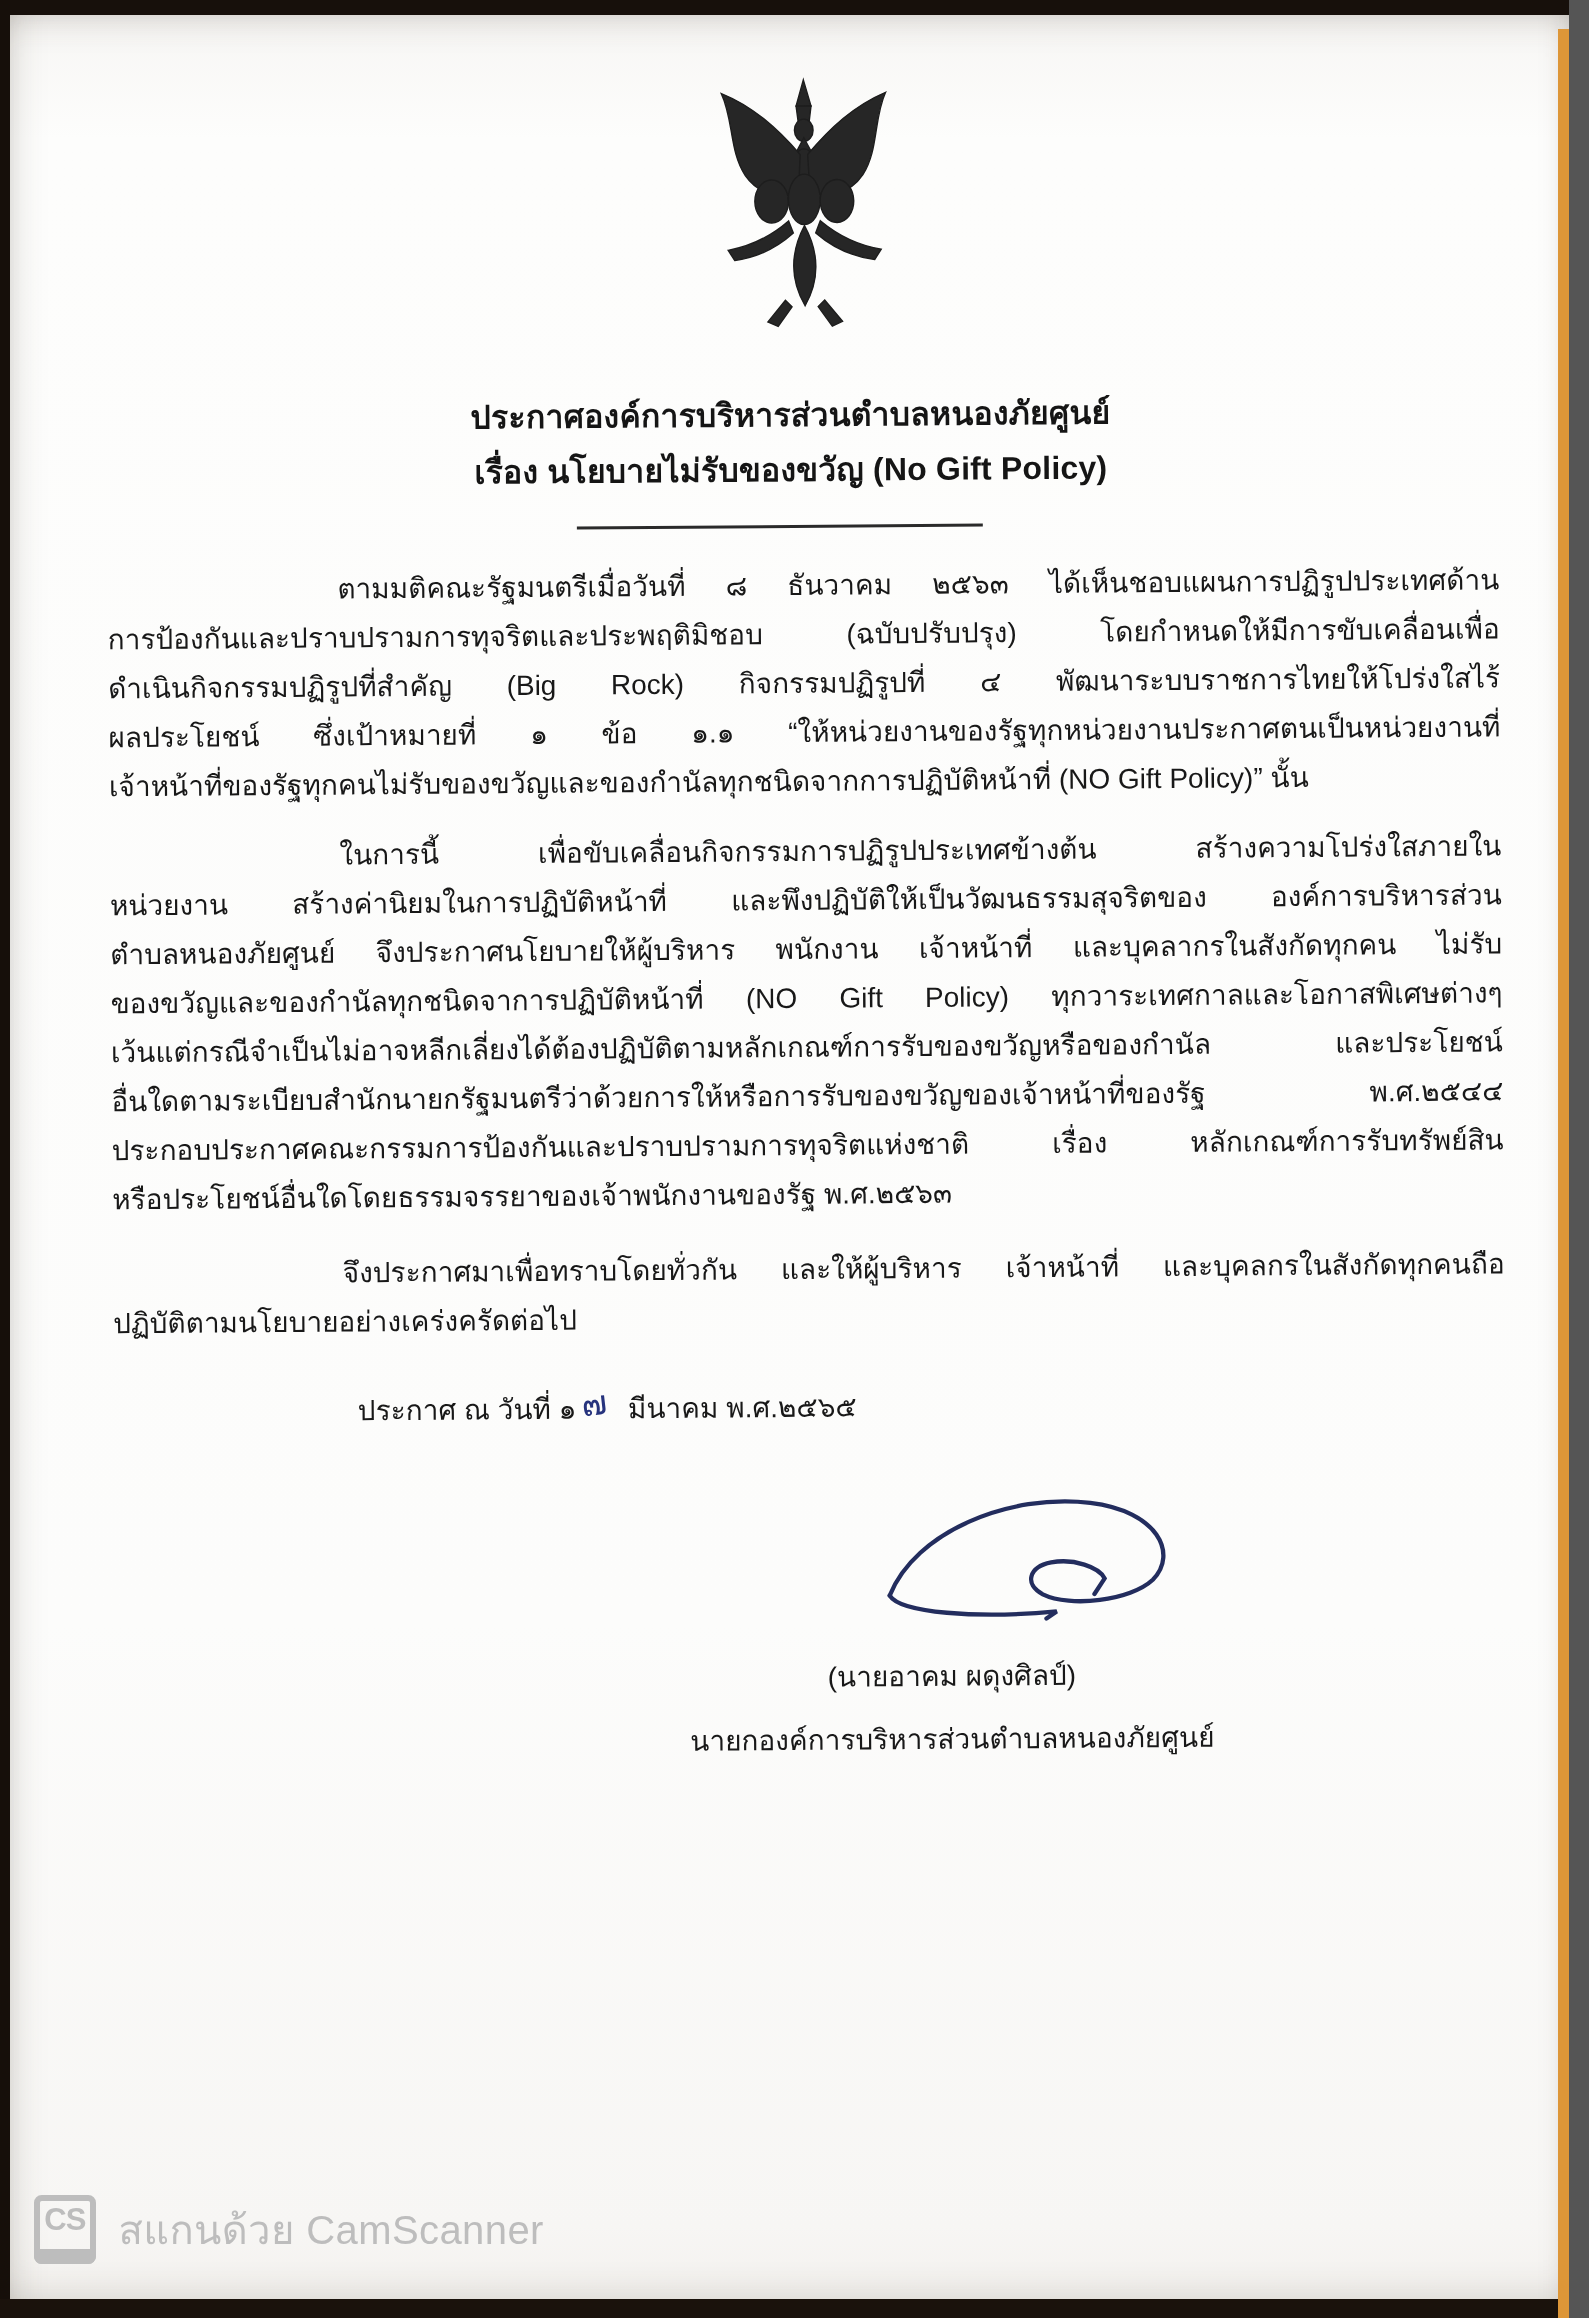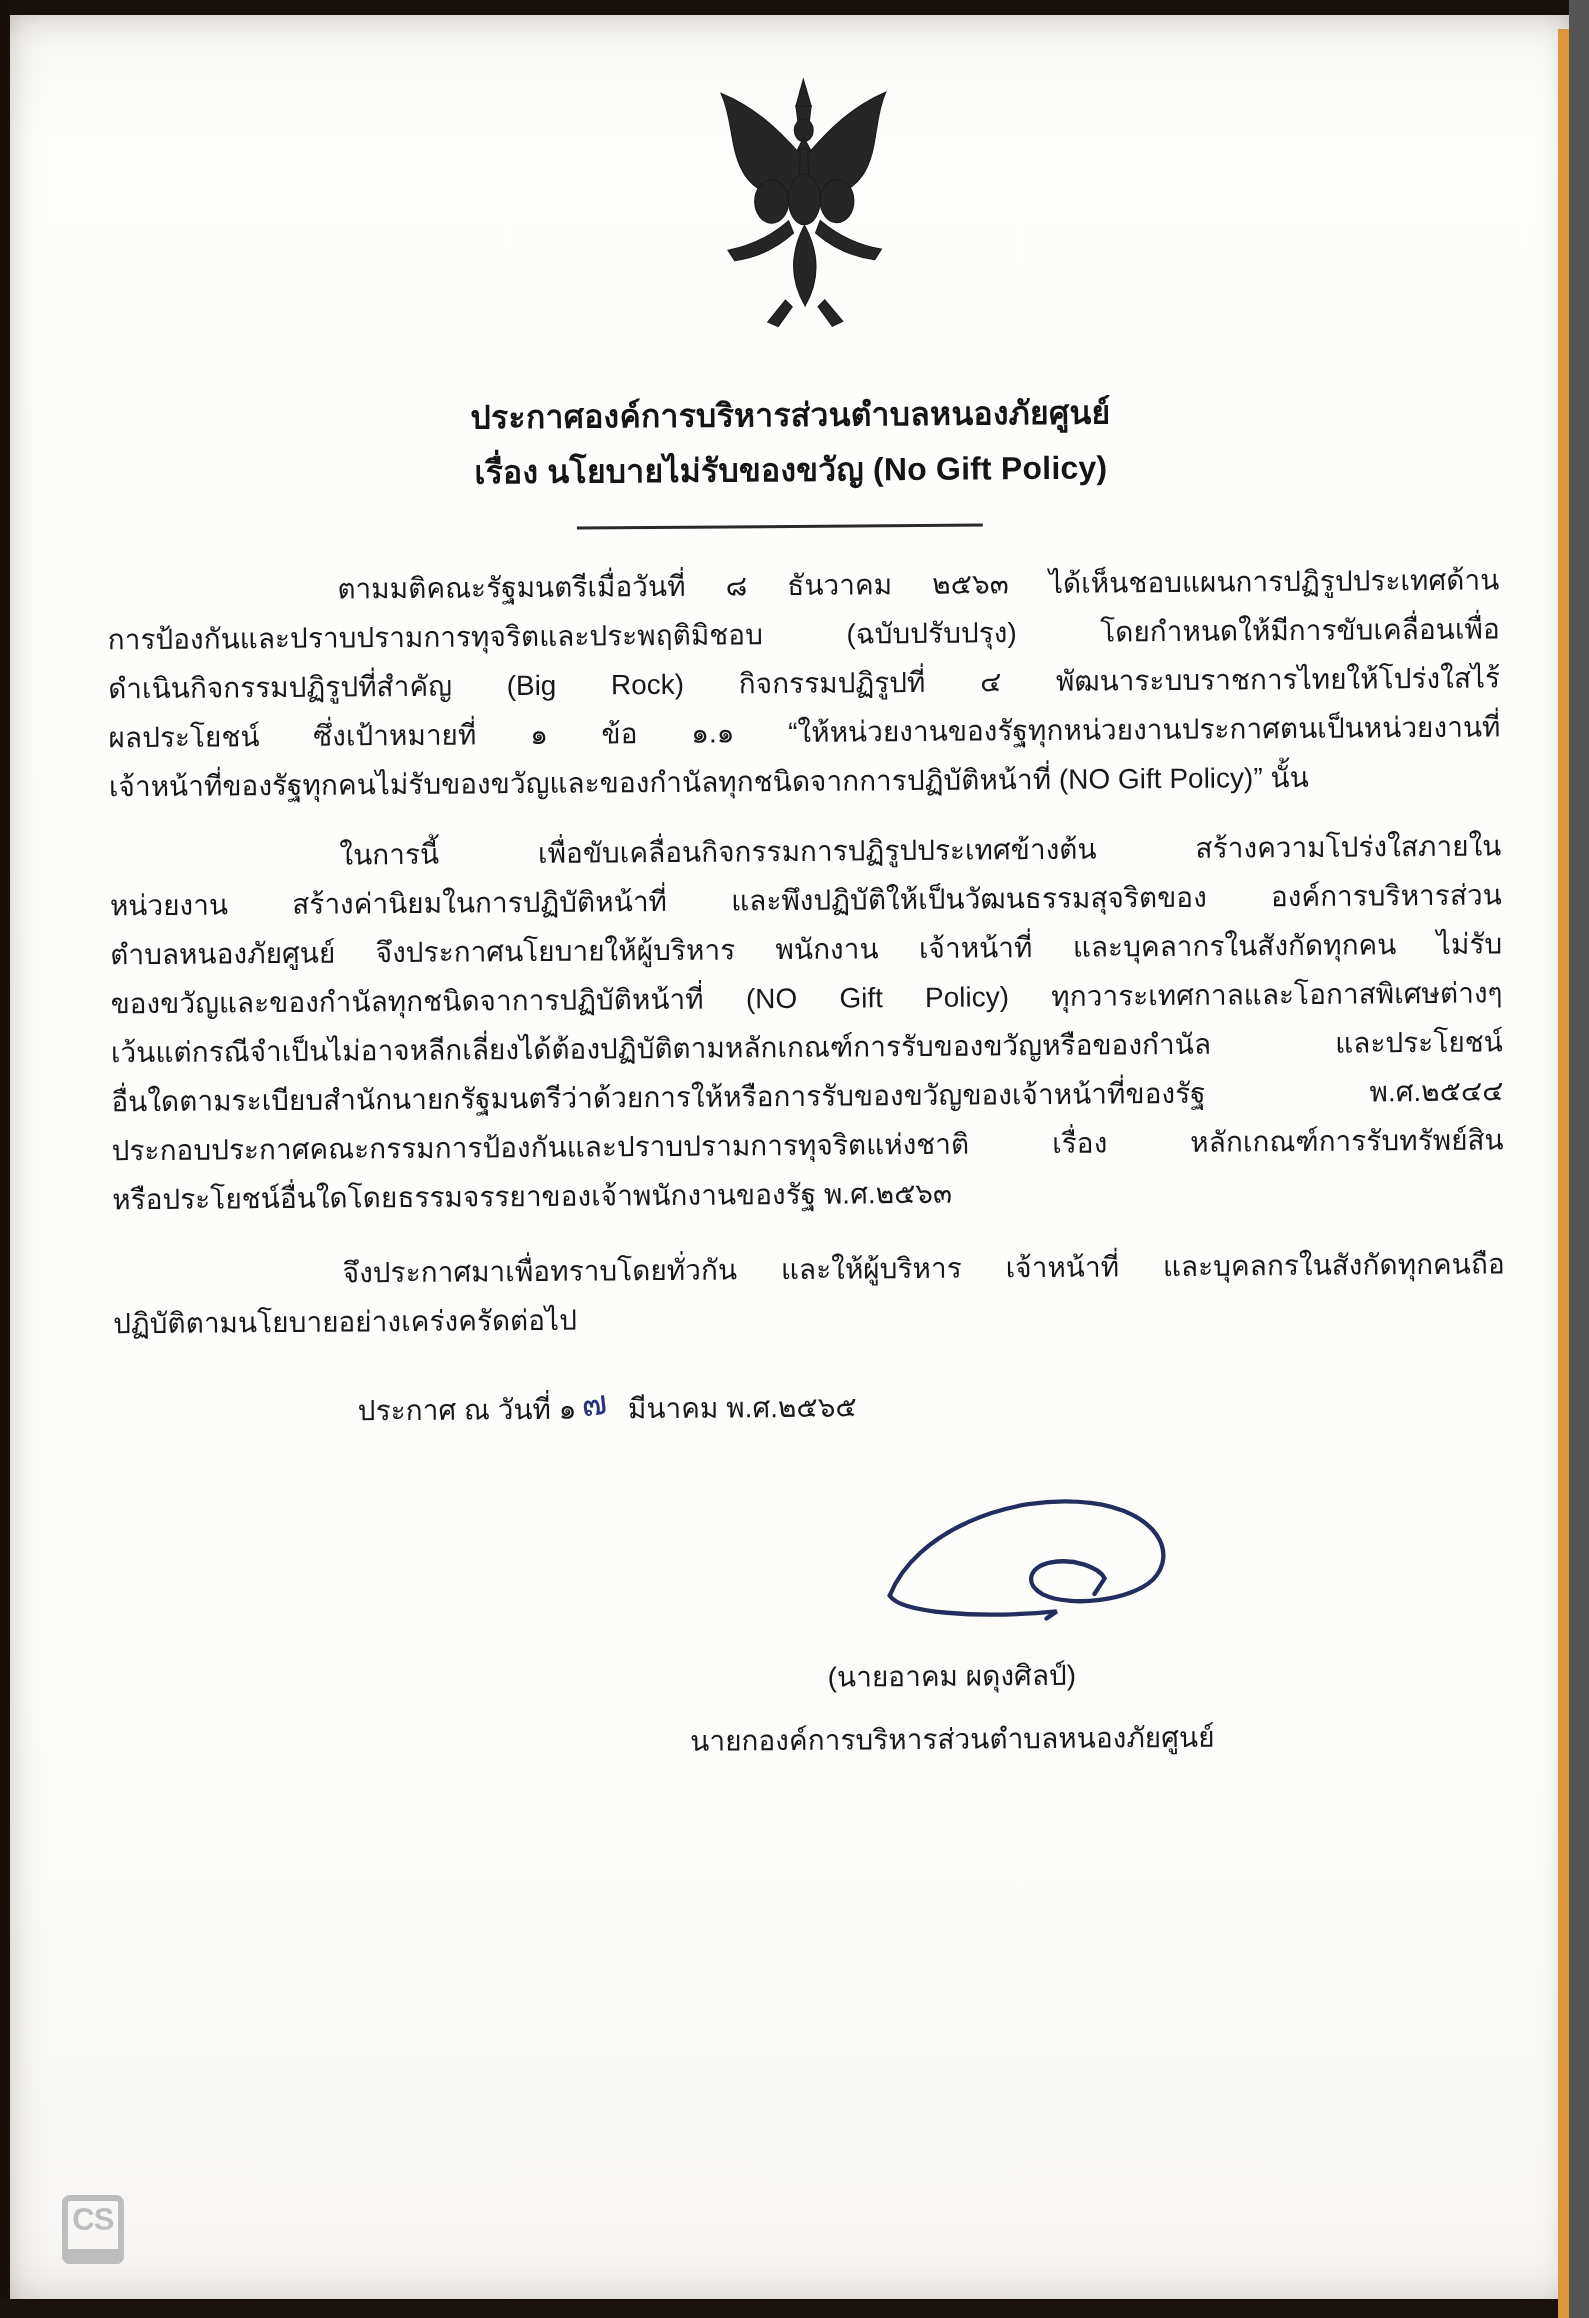--- a/index.html
+++ b/index.html
@@ -43,21 +43,21 @@
   .date-line{position:absolute;left:354px;top:1378px;font-size:28px;color:#181818;white-space:nowrap;}
   .hand-digit{color:var(--ink-blue,#26337d);font-size:34px;display:inline-block;transform:rotate(-6deg) translateY(-3.4px);margin:0 12px 0 5.2px;font-weight:400;}
   .date-suffix{margin-left:8.6px;}
 
   .sig-block{position:absolute;left:619px;top:1488px;width:654px;text-align:center;}
   .sig-swirl{position:relative;left:83px;width:320px;height:157px;margin:0 auto;}
   .sig-name{margin-top:10.3px;font-size:28px;color:#181818;}
   .sig-title{margin-top:19px;font-size:28px;color:#181818;}
 
   .watermark{position:absolute;left:34px;top:2195px;display:flex;align-items:center;gap:22.4px;z-index:4;}
-  .cs-icon{position:relative;width:50px;height:57px;border:6px solid var(--wm-gray,#bdbdbd);border-radius:7.7px;display:flex;align-items:flex-start;justify-content:center;margin-left:28px;}
+  .cs-icon{position:relative;width:50px;height:57px;border:6px solid var(--wm-gray,#bdbdbd);border-radius:7.7px;display:flex;align-items:flex-start;justify-content:center;}
   .cs-icon .cs-label{font-weight:700;font-size:31px;line-height:38px;color:var(--wm-gray,#bdbdbd);letter-spacing:-0.9px;}
   .cs-icon .cs-bar{position:absolute;left:-6px;right:-6px;bottom:-6px;height:15.5px;background:var(--wm-gray,#bdbdbd);border-radius:0 0 7.7px 7.7px;}
   .wm-text{font-size:40px;color:var(--wm-gray,#bdbdbd);letter-spacing:0.4px;}
 </style>
 </head>
 <body>
 
 <div class="page">
 
   <div class="strip strip-top"></div>
@@ -132,16 +132,17 @@
       <div class="sig-title">นายกองค์การบริหารส่วนตำบลหนองภัยศูนย์</div>
     </div>
 
   </div>
 
   <div class="watermark">
     <div class="cs-icon">
       <span class="cs-label">CS</span>
       <span class="cs-bar"></span>
     </div>
+    <div class="wm-text">สแกนด้วย CamScanner</div>
   </div>
 
 </div>
 
 
 </body></html>

